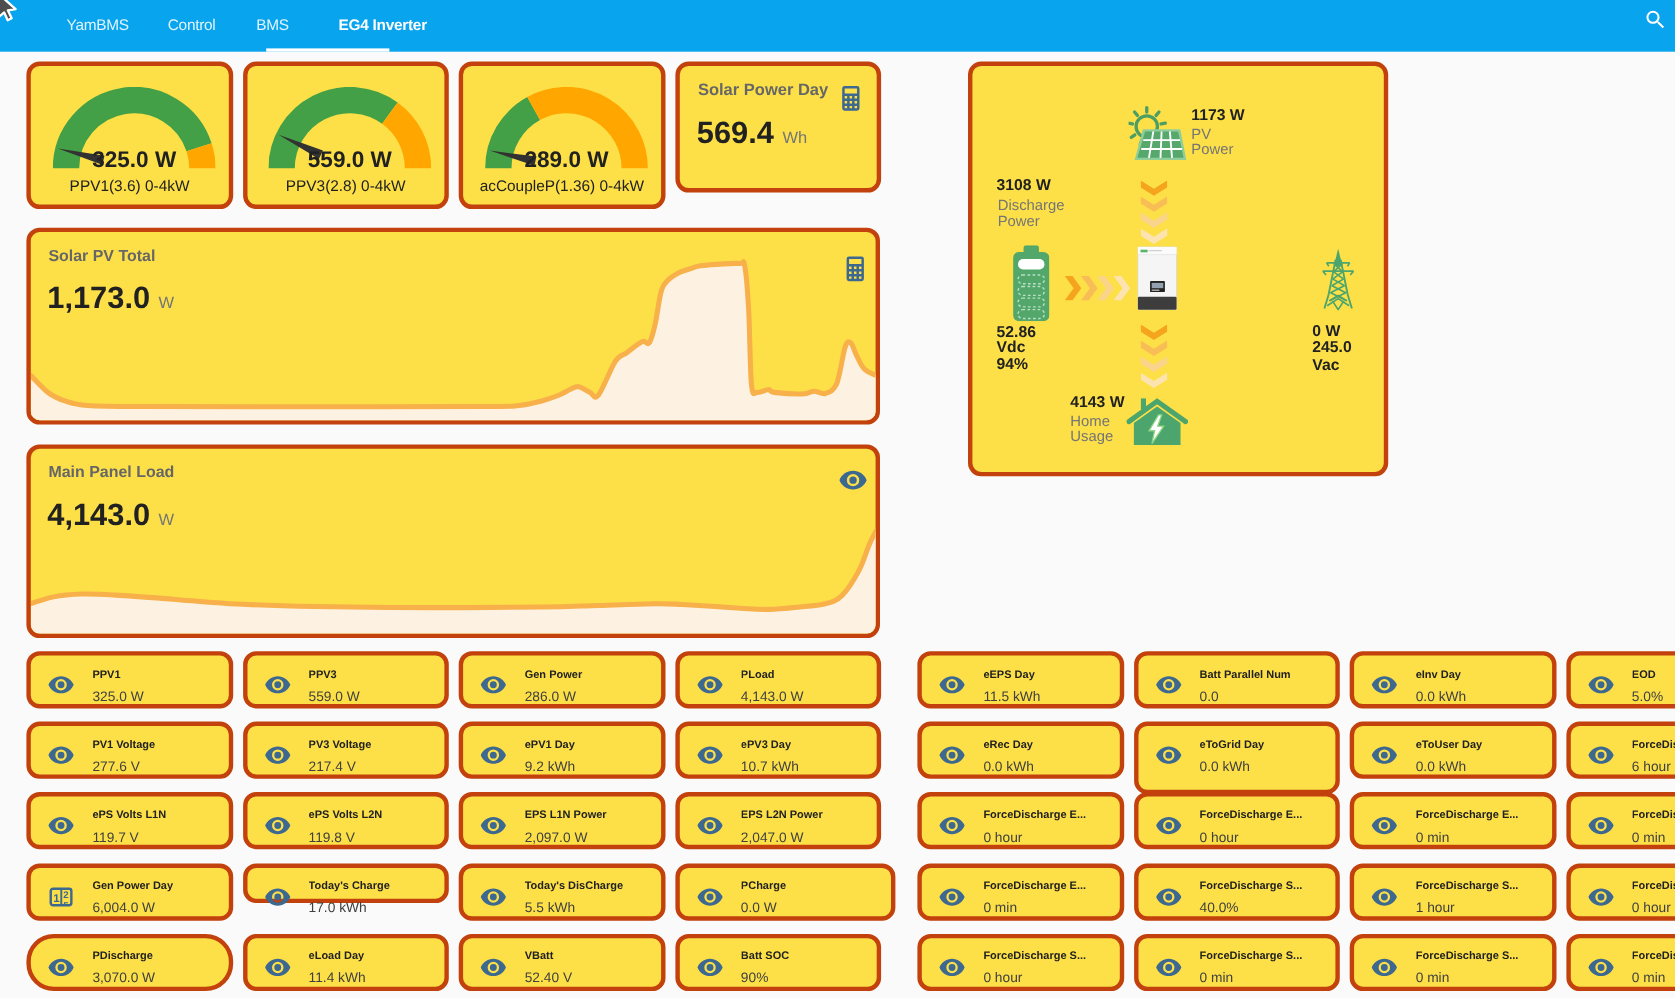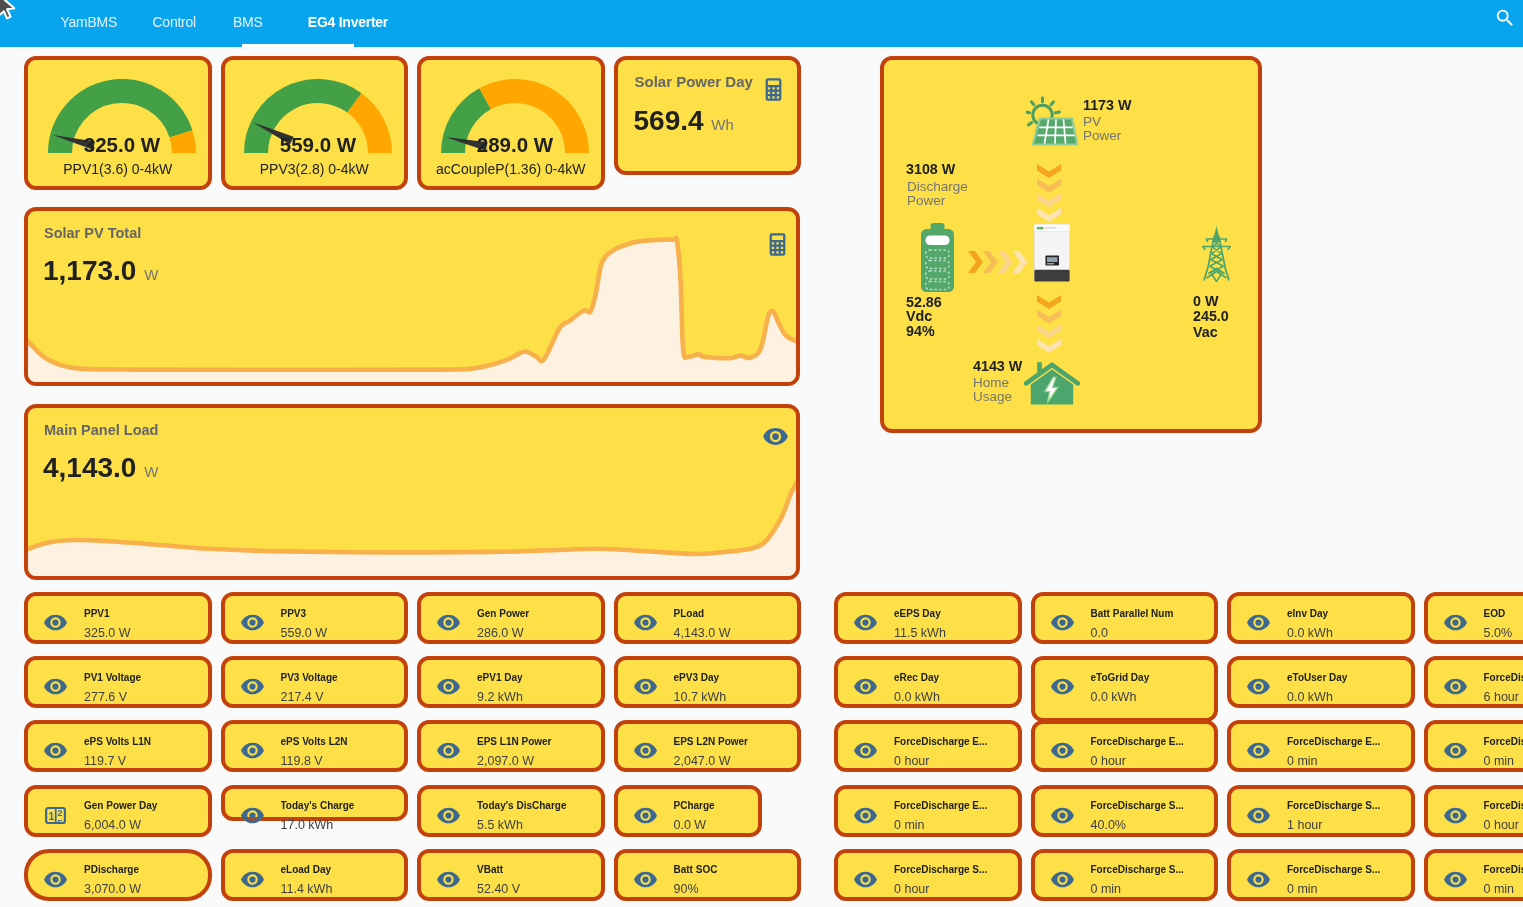--- a/index.html
+++ b/index.html
@@ -310,21 +310,21 @@
   <div class="ent-title">Today's Charge</div>
   <div class="ent-val">17.0 kWh</div>
 </div>
 <div class="card" style="left:417.0px;top:784.6px;width:187.5px;height:52px;">
   <span class="ent-icon"><svg viewBox="0 0 24 24" width="25" height="25">
             <path fill="#3d6890" d="M12,9A3,3 0 0,0 9,12A3,3 0 0,0 12,15A3,3 0 0,0 15,12A3,3 0 0,0 12,9M12,17A5,5 0 0,1 7,12A5,5 0 0,1 12,7A5,5 0 0,1 17,12A5,5 0 0,1 12,17M12,4.5C7,4.5 2.73,7.61 1,12C2.73,16.39 7,19.5 12,19.5C17,19.5 21.27,16.39 23,12C21.27,7.61 17,4.5 12,4.5Z"></path>
           </svg></span>
   <div class="ent-title">Today's DisCharge</div>
   <div class="ent-val">5.5 kWh</div>
 </div>
-<div class="card" style="left:613.5px;top:784.6px;width:148px;height:52px;">
+<div class="card" style="left:613.5px;top:784.6px;width:200px;height:52px;">
   <span class="ent-icon"><svg viewBox="0 0 24 24" width="25" height="25">
             <path fill="#3d6890" d="M12,9A3,3 0 0,0 9,12A3,3 0 0,0 12,15A3,3 0 0,0 15,12A3,3 0 0,0 12,9M12,17A5,5 0 0,1 7,12A5,5 0 0,1 12,7A5,5 0 0,1 17,12A5,5 0 0,1 12,17M12,4.5C7,4.5 2.73,7.61 1,12C2.73,16.39 7,19.5 12,19.5C17,19.5 21.27,16.39 23,12C21.27,7.61 17,4.5 12,4.5Z"></path>
           </svg></span>
   <div class="ent-title">PCharge</div>
   <div class="ent-val">0.0 W</div>
 </div>
 <div class="card" style="left:24.0px;top:848.8px;width:187.5px;height:52px;border-radius:25px;">
   <span class="ent-icon"><svg viewBox="0 0 24 24" width="25" height="25">
             <path fill="#3d6890" d="M12,9A3,3 0 0,0 9,12A3,3 0 0,0 12,15A3,3 0 0,0 15,12A3,3 0 0,0 12,9M12,17A5,5 0 0,1 7,12A5,5 0 0,1 12,7A5,5 0 0,1 17,12A5,5 0 0,1 12,17M12,4.5C7,4.5 2.73,7.61 1,12C2.73,16.39 7,19.5 12,19.5C17,19.5 21.27,16.39 23,12C21.27,7.61 17,4.5 12,4.5Z"></path>
           </svg></span>

